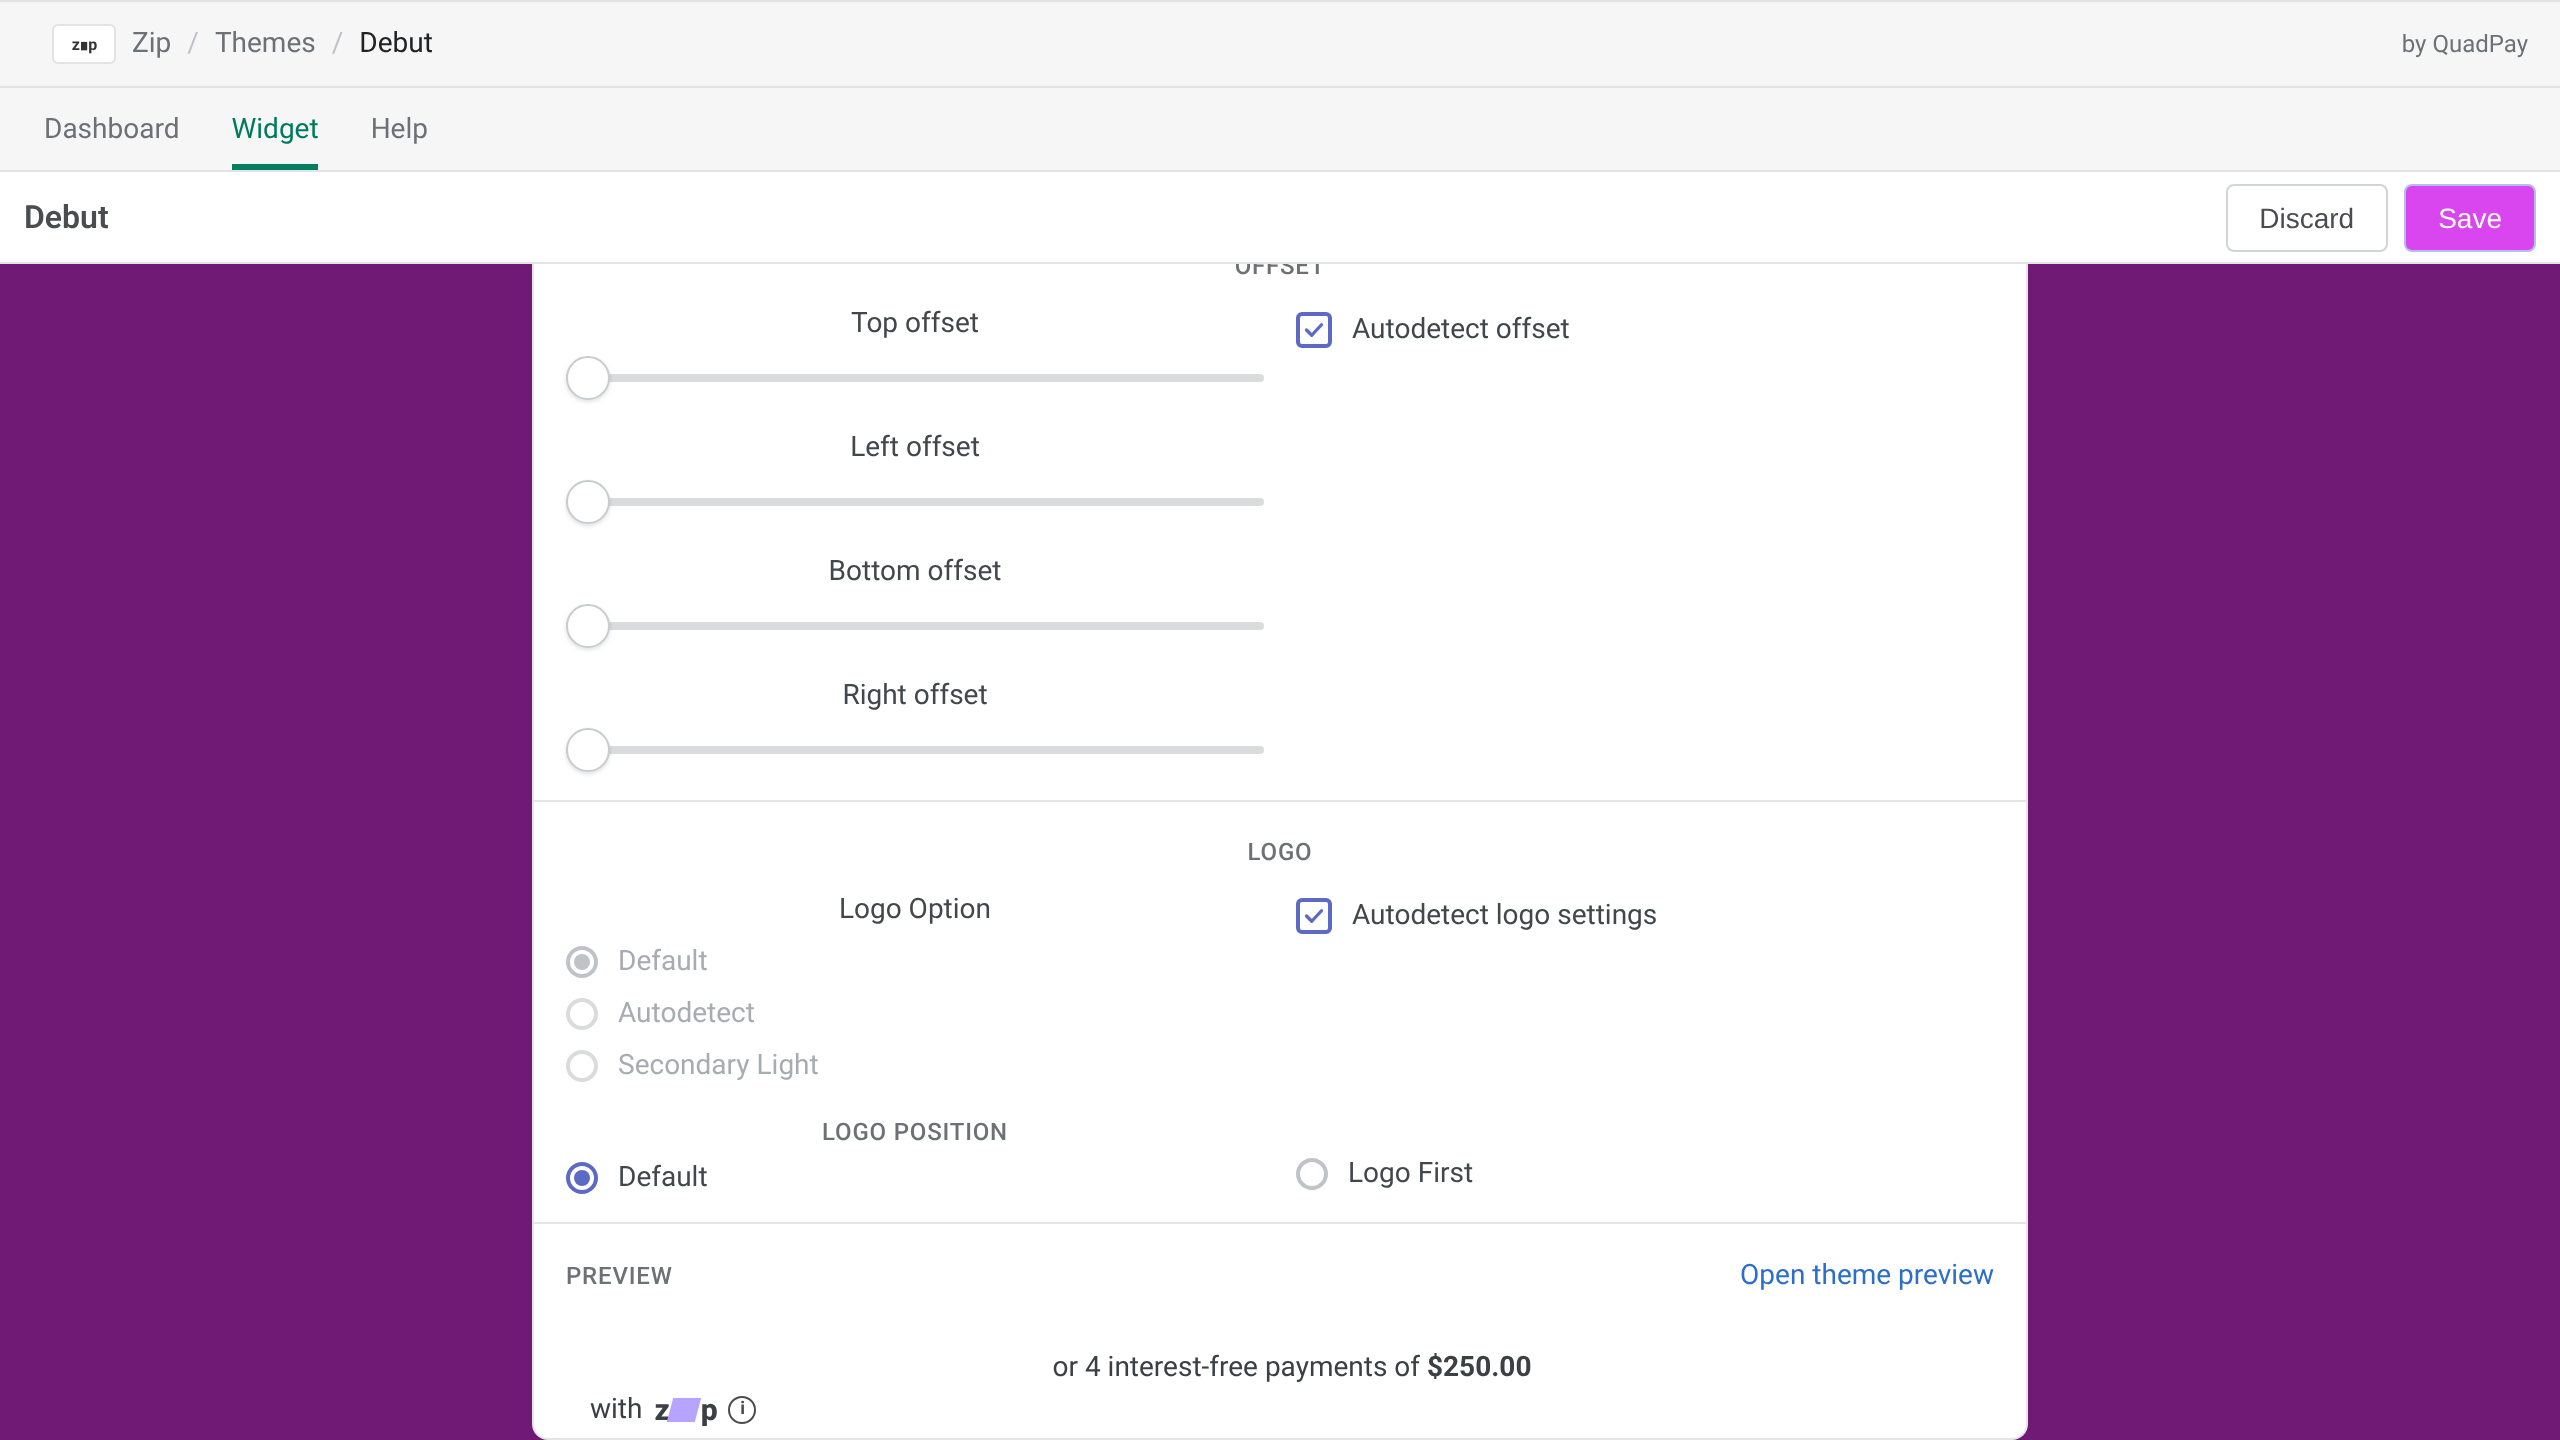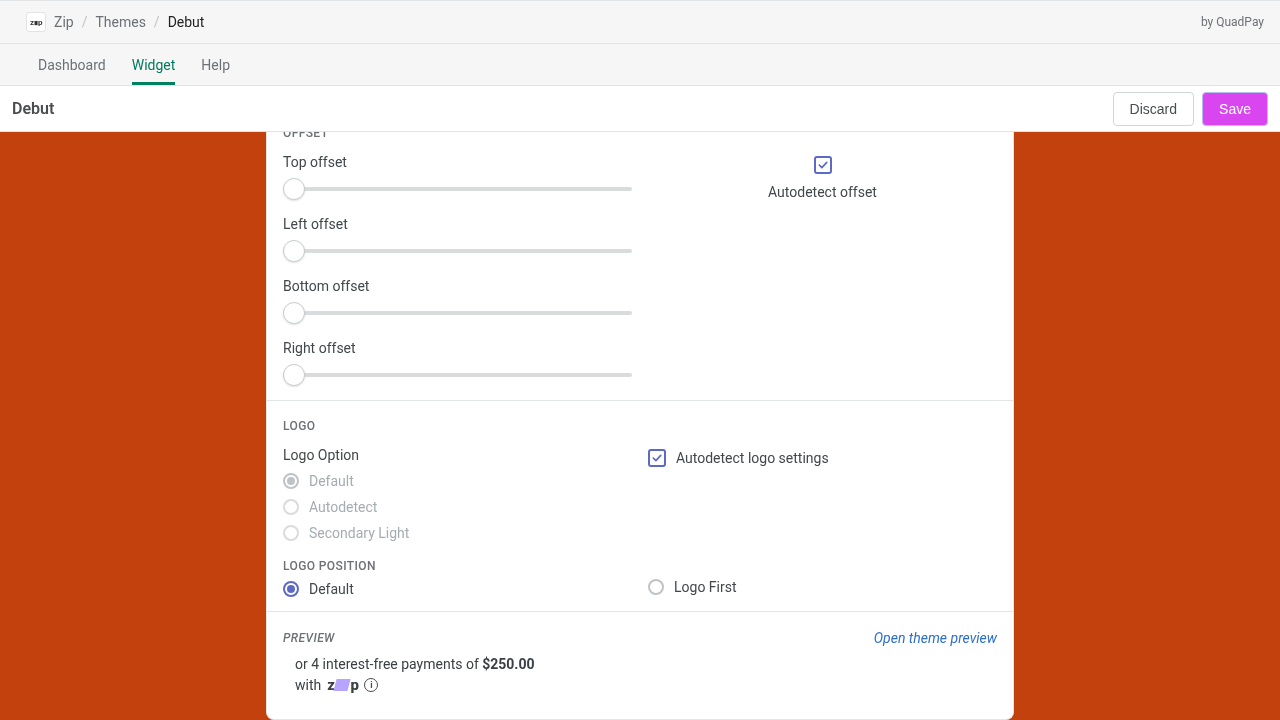--- a/index.html
+++ b/index.html
@@ -18,41 +18,41 @@
     background: #f6f6f7;
     border-top: 1px solid #e1e3e5;
     border-bottom: 1px solid #e1e3e5;
     display: flex;
     align-items: center;
     padding: 0 16px 0 26px;
     justify-content: space-between;
   }
   .crumb-left { display: flex; align-items: center; gap: 8px; }
   .app-icon {
-    width: 20px; height: 20px;
+    width: 32px; height: 20px;
     background: #fff;
     border: 1px solid #e1e3e5;
     border-radius: 3px;
     display: flex; align-items: center; justify-content: center;
     font-size: 8px; font-weight: 700; color: #333;
   }
   .app-icon .z { letter-spacing: -0.5px; }
   .crumb { color: #6d7175; }
   .crumb-sep { color: #bfc3c7; }
   .crumb-current { color: #202223; }
   .by-quadpay { color: #6d7175; font-size: 12px; }
 
   
   .tabs {
     height: 42px;
     background: #f6f6f7;
     border-bottom: 1px solid #e1e3e5;
     display: flex;
     align-items: stretch;
-    padding-left: 38px;
+    padding-left: 22px;
     gap: 26px;
   }
   .tab {
     display: flex; align-items: center;
     color: #6d7175; cursor: pointer;
     border-bottom: 3px solid transparent;
     padding-top: 3px;
   }
   .tab.active { color: #007a5c; border-bottom-color: #008060; }
 
@@ -83,22 +83,23 @@
     border-color: #b5bdee;
     color: #fff;
   }
 
   
   .body-outer {
     height: calc(720px - 44px - 42px - 46px);
     overflow: hidden;
     display: flex;
     justify-content: center;
-    background: #c2410c;
+    background: #701a75;
     padding-top: 0;
+    text-align: center;
   }
   .card {
     width: 748px;
     background: #fff;
     border: 1px solid #e4e5e7;
     border-radius: 0 0 8px 8px;
     border-top: none;
     box-shadow: 0 1px 2px rgba(0,0,0,0.03);
   }
   .card-section {
@@ -187,22 +188,21 @@
     font-size: 12px;
     font-weight: 500;
     color: #6d7175;
     letter-spacing: 0.4px;
     margin-top: 18px;
     margin-bottom: 8px;
   }
 
   .preview-head {
     display: flex; justify-content: space-between; align-items: center;
-    margin-bottom: 10px;
-    font-style: italic;
+    margin-bottom: 30px;
   }
   .link { color: #2c6ecb; cursor:pointer; }
   .preview-text-row1 { color: #3b4044; margin-bottom: 4px; padding-left: 12px; }
   .preview-text-row1 .amount { font-weight: 700; }
   .preview-text-row2 { display:flex; align-items:center; gap:6px; color:#3b4044; padding-left: 12px; margin-bottom: 14px;}
   .zip-logo {
     font-weight: 800; font-size: 15px; letter-spacing: -0.5px;
     display:inline-flex; align-items:center;
   }
   .zip-logo .shape {
@@ -278,21 +278,21 @@
           </div>
           <div class="slider-group">
             <span class="slider-label">Right offset</span>
             <div class="slider">
               <div class="slider-track"></div>
                 <div class="slider-thumb"></div>
             </div>
           </div>
         </div>
         <div class="col">
-          <div class="checkbox-row" style="margin-top:2px;flex-direction:column;">
+          <div class="checkbox-row" style="margin-top:2px;">
             <div class="checkbox">
               <svg viewBox="0 0 16 16">
                   <path d="M3 8 L6.5 11.5 L13 4.5" stroke="#5c6ac4" stroke-width="2.2" fill="none" stroke-linecap="round" stroke-linejoin="round"></path>
                 </svg>
             </div>
             <span class="checkbox-label">Autodetect offset</span>
           </div>
         </div>
       </div>
     </div>

